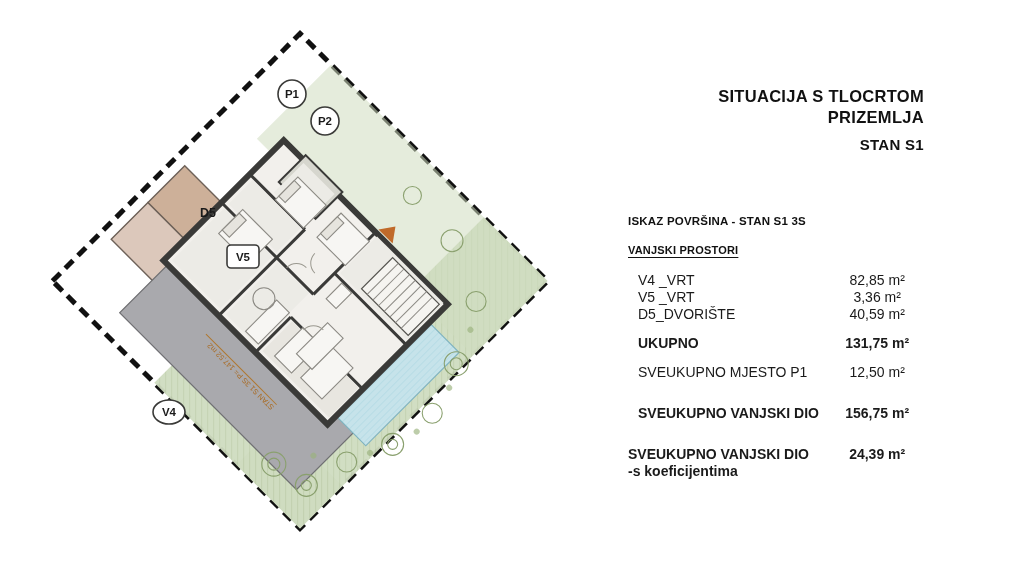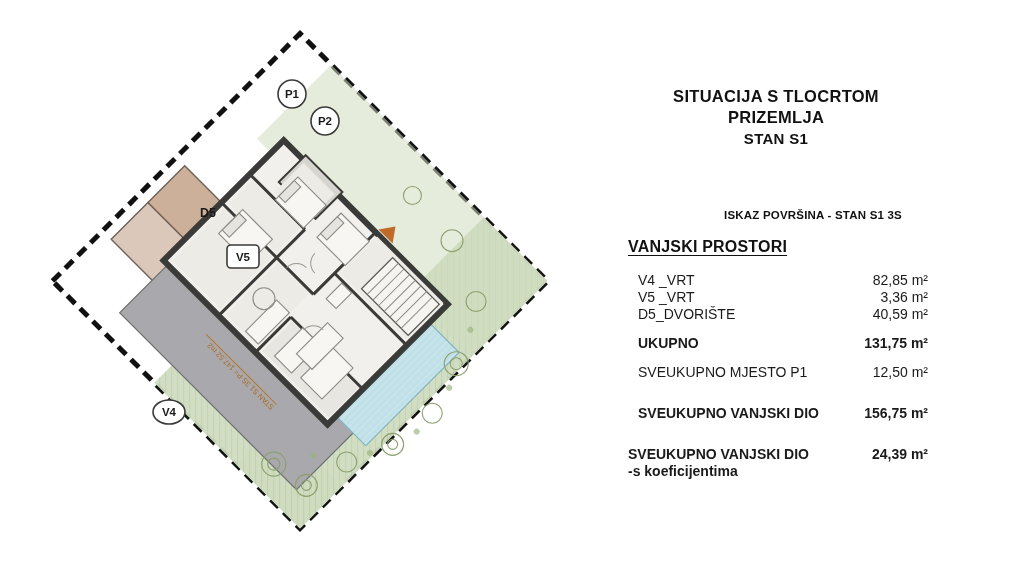--- a/index.html
+++ b/index.html
@@ -25,69 +25,68 @@
   #plan-svg { display: block; }
 
   
   #info-panel {
     position: absolute;
     left: 628px;
     top: 86px;
     width: 370px;
   }
   #title-block {
-    text-align: center;
+    text-align: right;
     width: 296px;
   }
   .title-main {
     font-size: 16.5px;
     font-weight: bold;
     letter-spacing: 0.3px;
     color: #111;
     line-height: 1.25;
   }
   .title-sub {
     font-size: 15px;
     font-weight: bold;
     letter-spacing: 0.3px;
     color: #111;
-    margin-top: 3px;
+    margin-top: 9px;
   }
   .section-heading {
     margin-top: 62px;
     font-size: 11.5px;
     font-weight: bold;
     letter-spacing: 0.2px;
     color: #111;
-    text-align: center;
   }
   .section-sub {
     margin-top: 17px;
-    font-size: 16px;
+    font-size: 11px;
     font-weight: bold;
     letter-spacing: 0.2px;
     color: #111;
     text-decoration: underline;
     text-underline-offset: 3px;
   }
   table.areas {
     margin-top: 16px;
     border-collapse: collapse;
     width: 300px;
   }
   table.areas td {
     font-size: 14px;
     color: #1a1a1a;
     padding: 0;
     line-height: 17px;
     vertical-align: top;
     white-space: nowrap;
   }
   table.areas td.label { padding-left: 10px; width: 190px; }
-  table.areas td.value { text-align: right; width: 110px; }
+  table.areas td.value { text-align: center; width: 110px; }
   tr.spacer td { height: 12px; line-height: 12px; font-size: 1px; }
   tr.bold td { font-weight: bold; }
   tr.bold td.label { padding-left: 10px; }
   td.coef {
     font-size: 11.5px;
     font-weight: bold;
     padding-left: 10px;
   }
   .coef-second {
     font-weight: bold;

